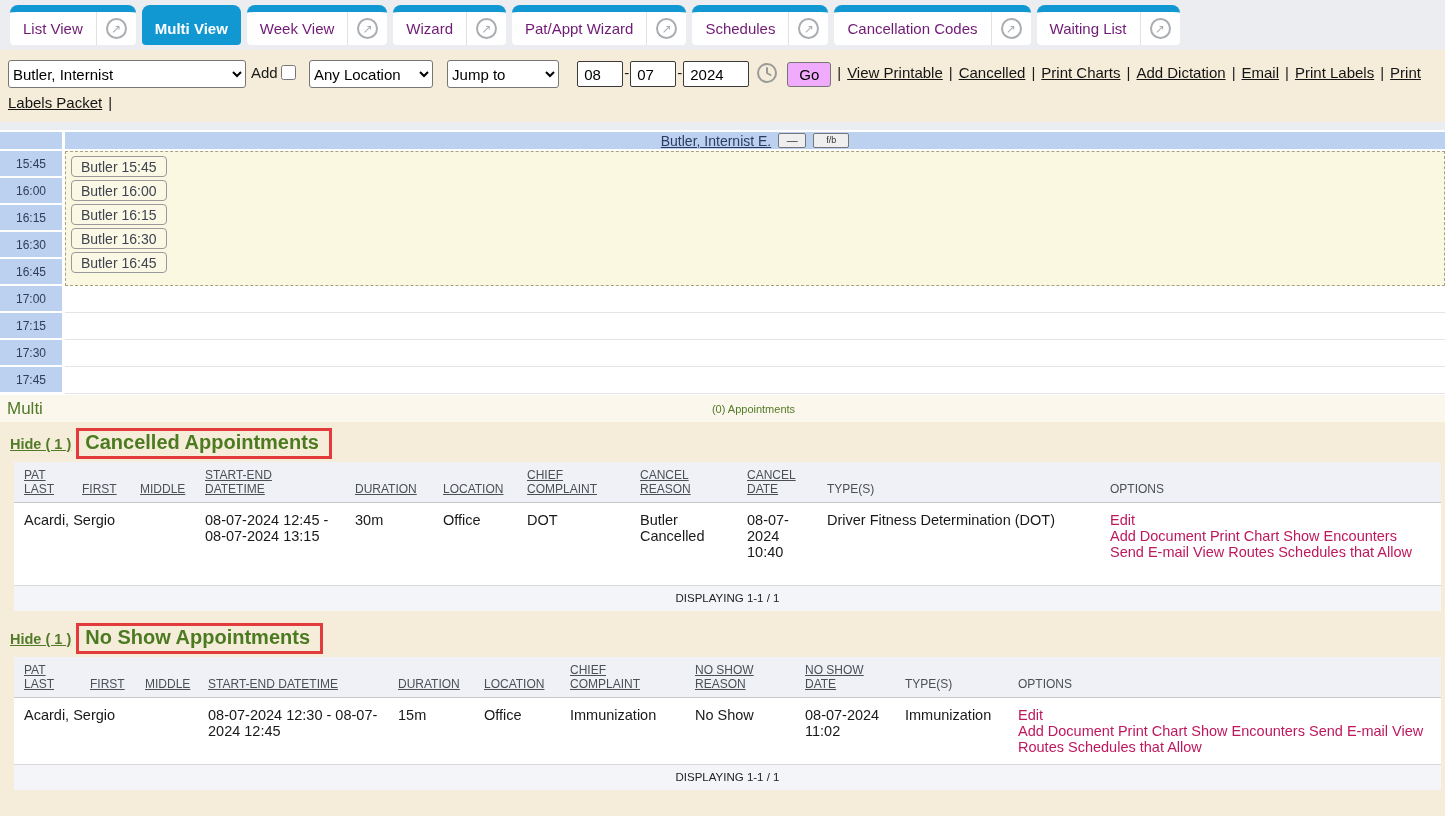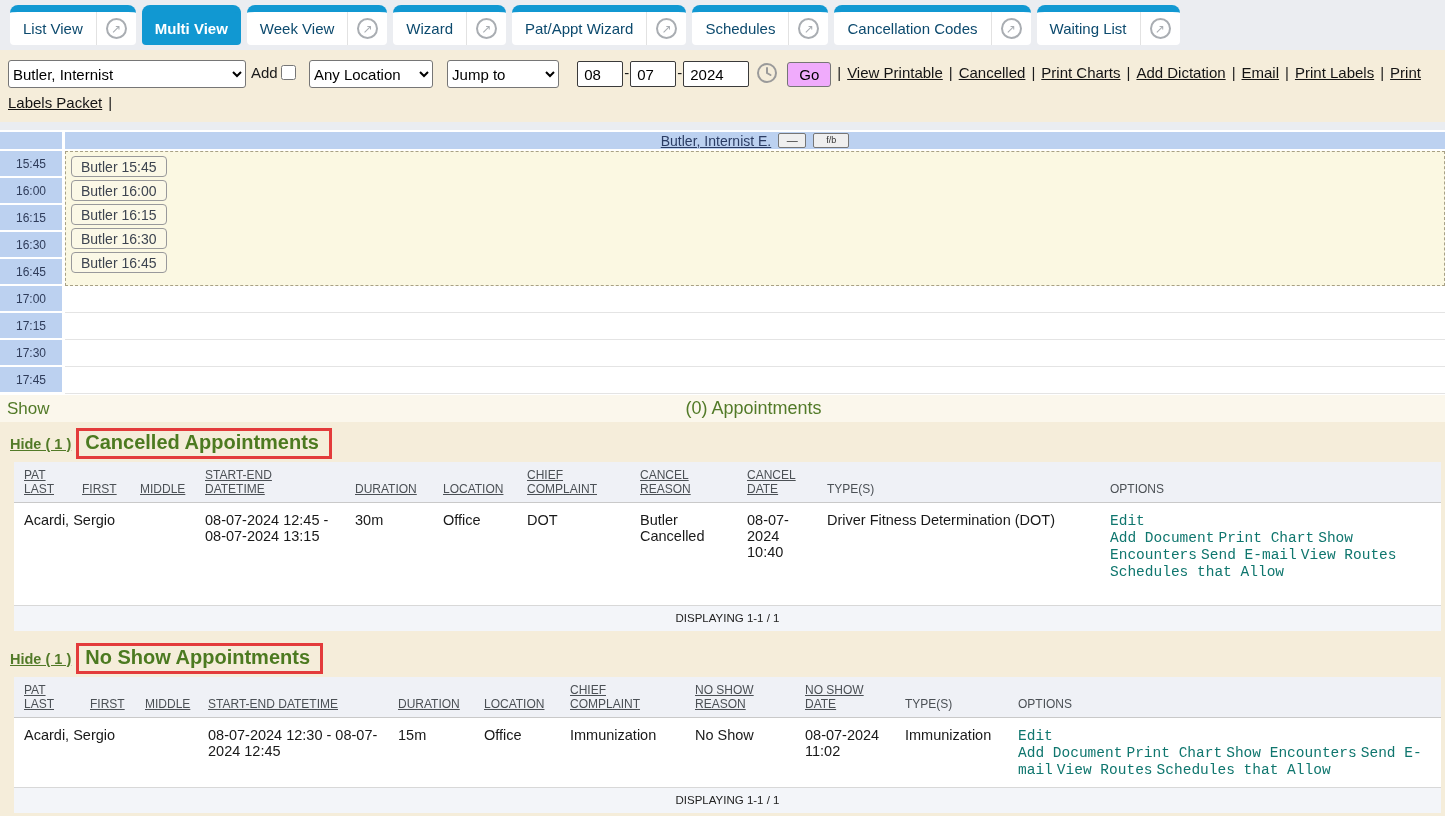--- a/index.html
+++ b/index.html
@@ -9,21 +9,21 @@
     background:#f5edda;
     font-size:15px;
     color:#1a1a1a;
   }
   a { cursor:pointer; }
 
   
   .tabbar { height:50px; background:#ebedf1; display:flex; align-items:flex-start; gap:6px; padding:5px 0 0 10px; }
   .tab { display:flex; align-items:center; height:40px; background:#ffffff; border-top:7px solid #1198d2;
          border-radius:8px 8px 4px 4px; overflow:hidden; cursor:pointer; }
-  .tab-label { padding:0 13px; font-size:15px; color:#0c4a6e; white-space:nowrap; }
+  .tab-label { padding:0 13px; font-size:15px; color:#701a75; white-space:nowrap; }
   .tab-divider { width:1px; align-self:stretch; background:#e2e2e2; }
   .tab-popout { padding:0 9px; display:flex; align-items:center; }
   .popout-circle { width:21px; height:21px; border:2px solid #a9adb2; border-radius:50%;
                    display:flex; align-items:center; justify-content:center;
                    color:#a9adb2; font-size:12px; line-height:1; }
   .tab.active { background:#1198d2; border-top-color:#1198d2; }
   .tab.active .tab-label { color:#ffffff; font-weight:bold; }
 
   
   .toolbar { background:#f5edda; padding:8px 8px 4px 8px; line-height:30px; min-height:72px; }
@@ -59,39 +59,39 @@
   .time-cell { height:25px; background:#bcd1f0; color:#2f3c5a; font-size:12px;
                display:flex; align-items:center; justify-content:center; }
   .slot-col { flex:1; }
   .open-area { height:135px; background:#fbf8e2; border:1px dashed #a8a185; padding-top:1px; }
   .slot-btn { display:block; height:21px; margin:3px 0 3px 5px; padding:0 9px; white-space:nowrap;
               background:#fbf8e6; border:1px solid #99999b; border-radius:4px; font-size:14px;
               color:#3d4450; font-family:inherit; cursor:pointer; }
   .closed-row { height:27px; border-bottom:1px solid #e4e4e4; background:#fff; }
   .total-row { position:relative; height:27px; margin-top:1px; background:#fbf7ec; display:flex; align-items:center; }
   .total-label { padding-left:7px; color:#527a28; font-size:17px; }
-  .total-value { position:absolute; left:62px; right:0; text-align:center; color:#527a28; font-size:18px; }
+  .total-value { position:absolute; left:62px; right:0; text-align:center; color:#527a28; font-size:11px; }
 
   
   .section-bar { background:#f5edda; min-height:40px; display:flex; align-items:center; padding:5px 8px 2px 10px; }
   .hide-link { color:#527a28; font-weight:bold; text-decoration:underline; font-size:14.5px; margin-right:5px; white-space:nowrap; }
   .section-title { font-size:20px; font-weight:bold; color:#4c7a20; border:3px solid #e33b3b; padding:0 10px 2px 6px; white-space:nowrap; }
   .tbl-wrap { margin:0 4px 0 14px; background:#fff; }
   table.appt { width:100%; border-collapse:collapse; table-layout:fixed; background:#fff; }
   table.appt thead tr { background:#eff1f6; border-bottom:1px solid #c9c9c9; }
   table.appt th { text-align:left; font-weight:normal; font-size:12px; color:#4b5055; padding:6px 6px 6px 0; vertical-align:bottom; }
   table.appt th .thw { display:inline-block; text-decoration:underline; cursor:pointer; }
   table.appt th.ns { text-decoration:none; }
   table.appt th.ns .thw { text-decoration:none; cursor:default; }
   table.appt th:first-child, table.appt td:first-child { padding-left:10px; }
   table.appt td { font-size:14.5px; color:#191919; padding:9px 8px 9px 0; vertical-align:top; }
   table.appt tbody tr { border-bottom:1px solid #d8d8d8; }
   .cell-name { white-space:nowrap; overflow:visible; }
   .row-pad { height:16px; }
-  .opt-link { color:#0f766e; text-decoration:none;font-family:Liberation Mono, monospace; }
+  .opt-link { color:#be185d; text-decoration:none; }
   .displaying { background:#f3f5f9; text-align:center; font-size:11.5px; color:#222; padding:6px 0 7px 0; }
   .band { height:6px; background:#f5edda; }
 </style>
 </head>
 <body>
 
 <div class="tabbar">
   <div class="tab">
     <span class="tab-label">List View</span>
     <span class="tab-divider"></span>
@@ -192,21 +192,21 @@
         <button class="slot-btn">Butler 16:30</button>
         <button class="slot-btn">Butler 16:45</button>
       </div>
       <div class="closed-row"></div>
       <div class="closed-row"></div>
       <div class="closed-row"></div>
       <div class="closed-row"></div>
     </div>
   </div>
   <div class="total-row">
-    <span class="total-label">Show</span>
+    <span class="total-label">Multi</span>
     <span class="total-value">(0) Appointments</span>
   </div>
 </div>
 
 <div class="section-bar">
   <a class="hide-link">Hide ( 1 )</a>
   <span class="section-title">Cancelled Appointments</span>
 </div>
 <div class="tbl-wrap">
   <table class="appt">

